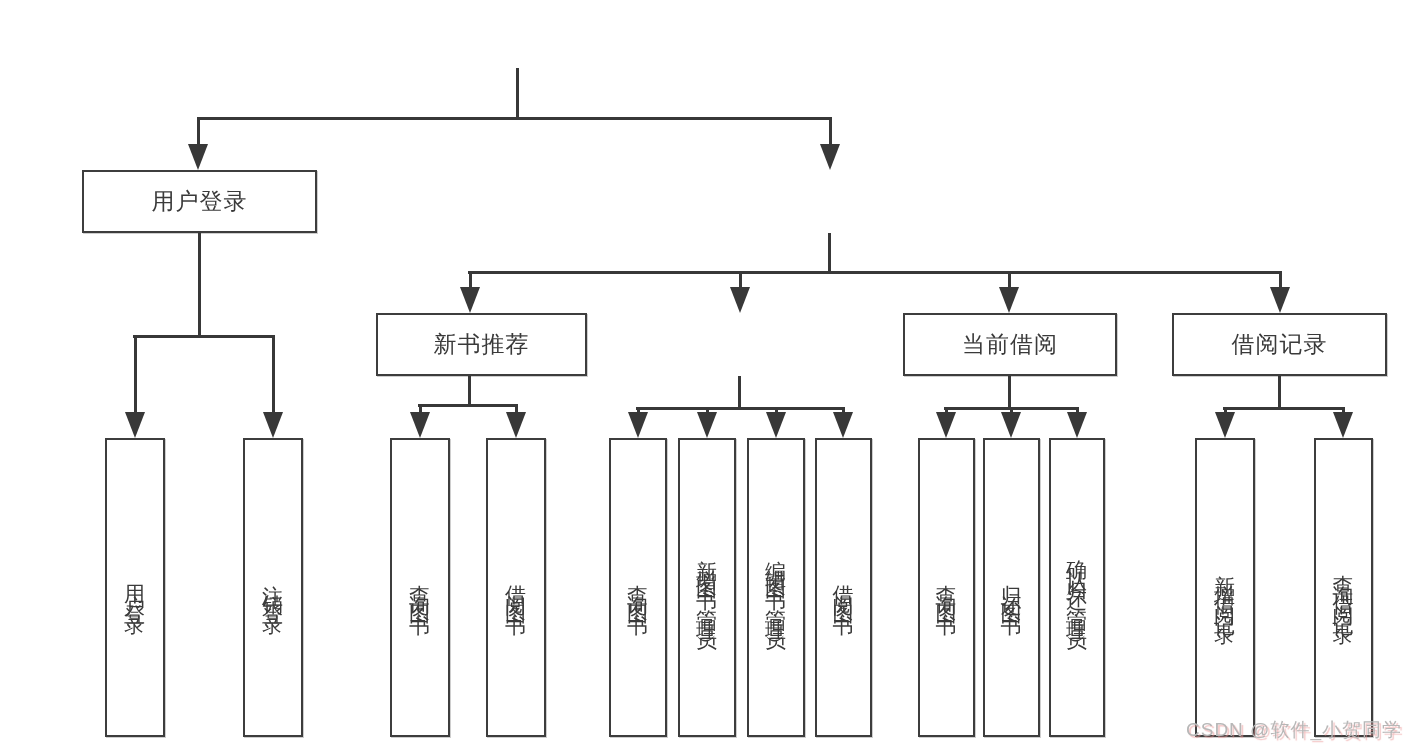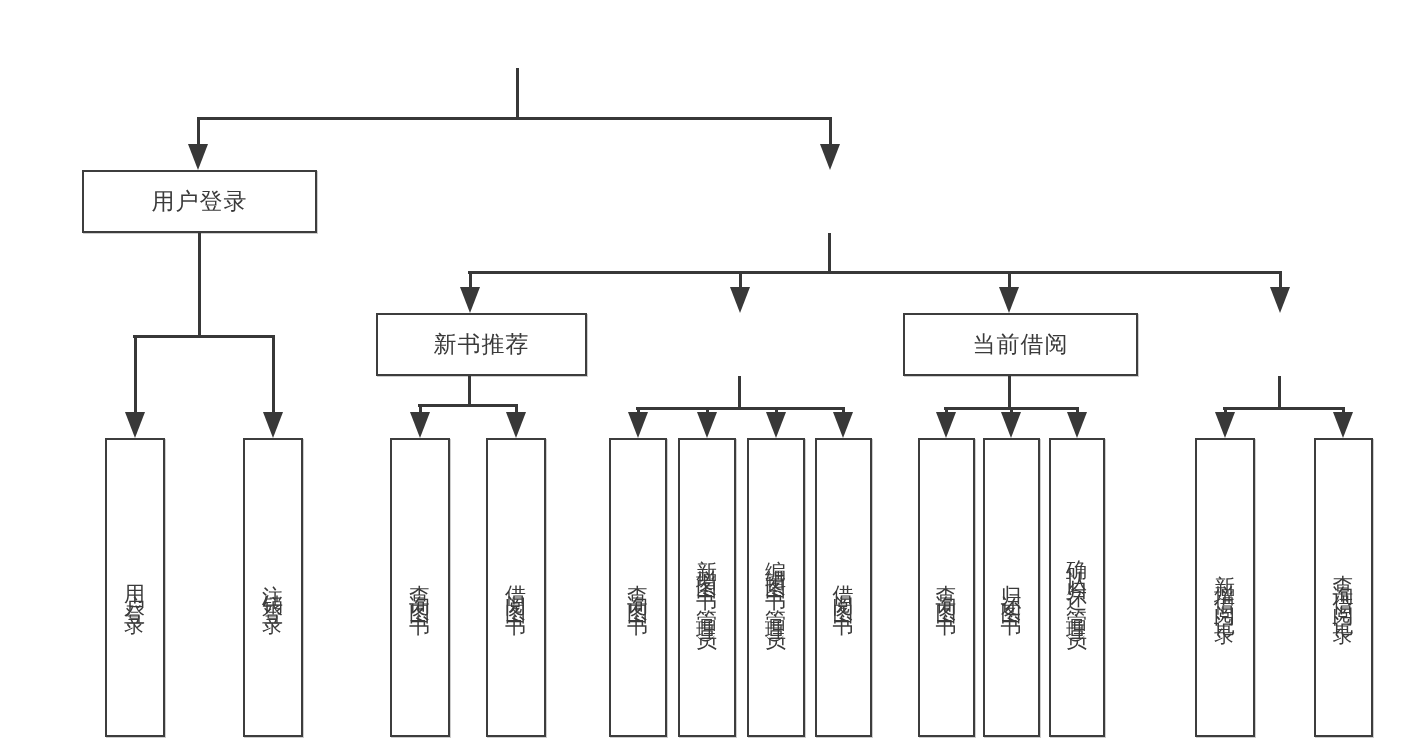--- a/index.html
+++ b/index.html
@@ -113,21 +113,22 @@
   <div class="arrow" style="left:999px; top:274px;">
     <i class="stem" style="height:13px;"></i>
     <i class="head"></i>
   </div>
   <div class="arrow" style="left:1270px; top:274px;">
     <i class="stem" style="height:13px;"></i>
     <i class="head"></i>
   </div>
 
   <div class="box h" style="left:364px; top:313px; width:211px; height:63px;margin-left:12px;">新书推荐</div>
-  <div class="box h" style="left:903px; top:313px; width:235px; height:63px;">当前借阅</div>
+  <div class="box h" style="left:903px; top:313px; width:214px; height:63px;">当前借阅</div>
+  <div class="box h" style="left:1172px; top:313px; width:215px; height:63px;">借阅记录</div>
 
   <div class="vline" style="left:468px; top:376px; height:31px;"></div>
   <div class="hline" style="left:418px; top:404px; width:100px;"></div>
   <div class="arrow" style="left:410px; top:407px;">
     <i class="stem" style="height:5px;"></i>
     <i class="head"></i>
   </div>
   <div class="arrow" style="left:506px; top:407px;">
     <i class="stem" style="height:5px;"></i>
     <i class="head"></i>
@@ -189,14 +190,15 @@
   <div class="box v" style="left:747px; top:438px; width:58px; height:299px;">编辑图书（管理员）</div>
   <div class="box v" style="left:815px; top:438px; width:57px; height:299px;">借阅图书</div>
 
   <div class="box v" style="left:918px; top:438px; width:57px; height:299px;">查询图书</div>
   <div class="box v" style="left:983px; top:438px; width:57px; height:299px;">归还图书</div>
   <div class="box v" style="left:1049px; top:438px; width:56px; height:299px;">确认归还（管理员）</div>
 
   <div class="box v" style="left:1195px; top:438px; width:60px; height:299px;">新增借阅记录</div>
   <div class="box v" style="left:1314px; top:438px; width:59px; height:299px;">查询借阅记录</div>
 
+  <div class="watermark">CSDN @软件_小贺同学</div>
 
 </div>
 
 </body></html>

